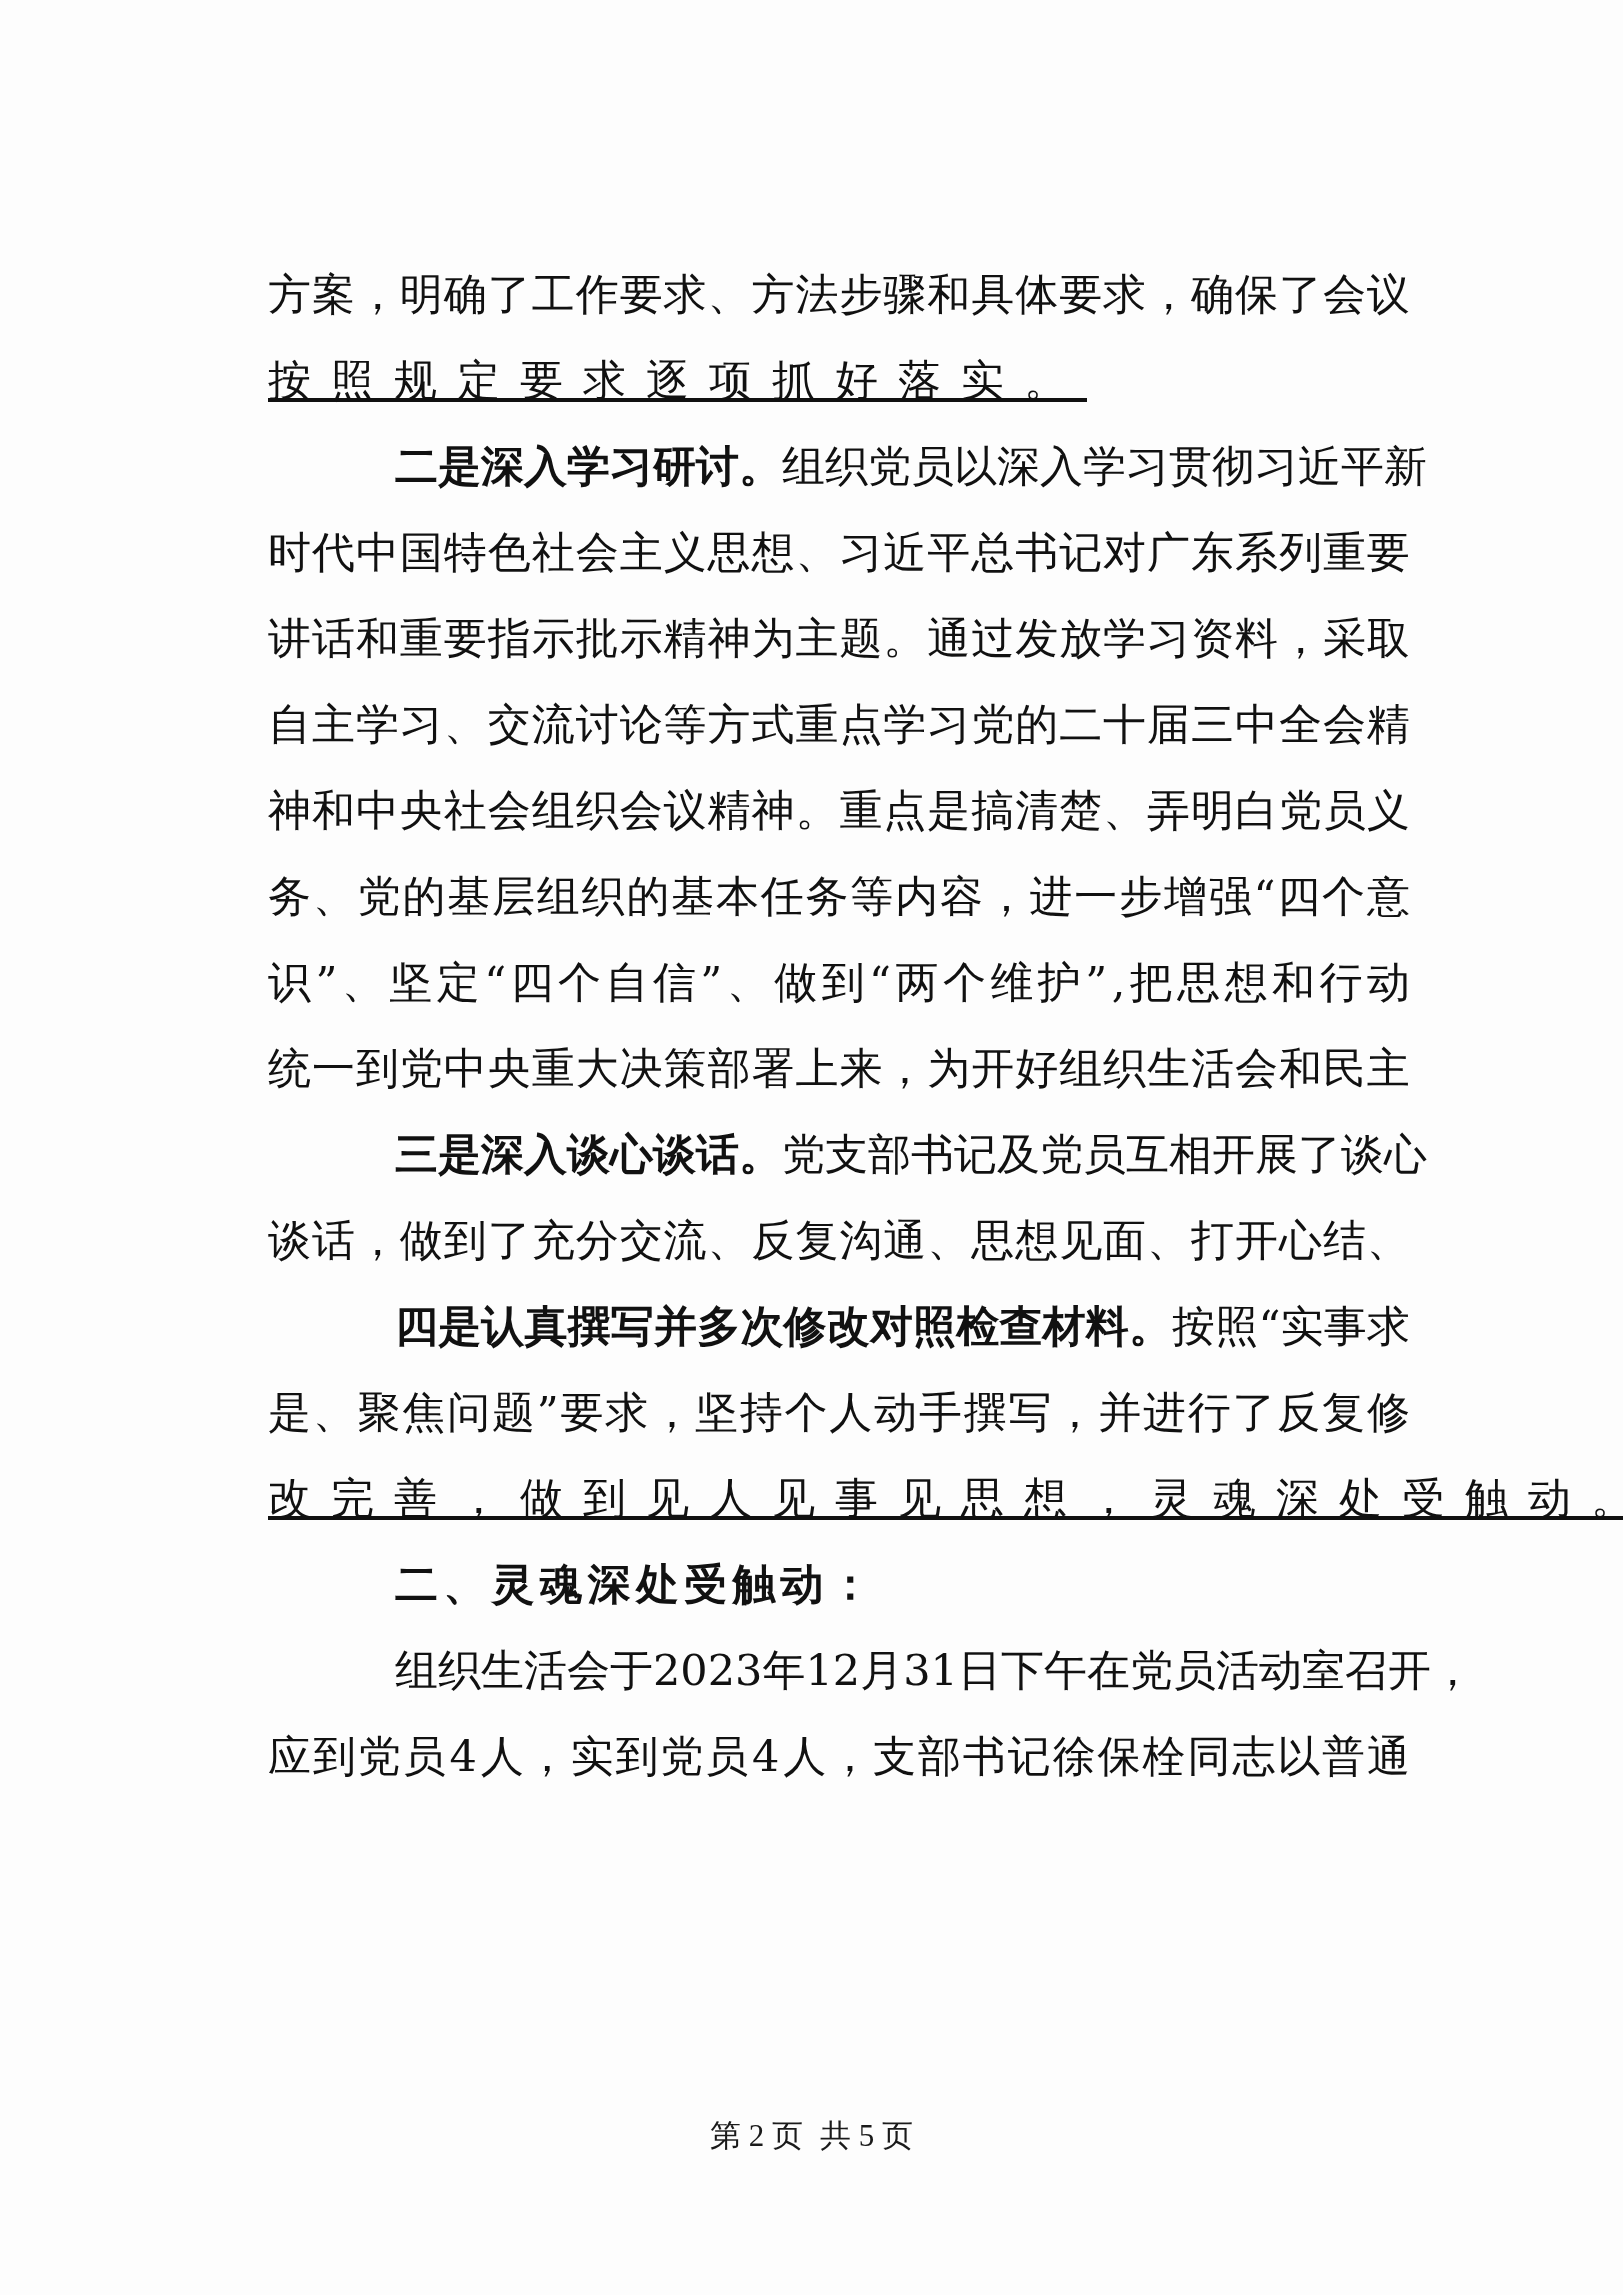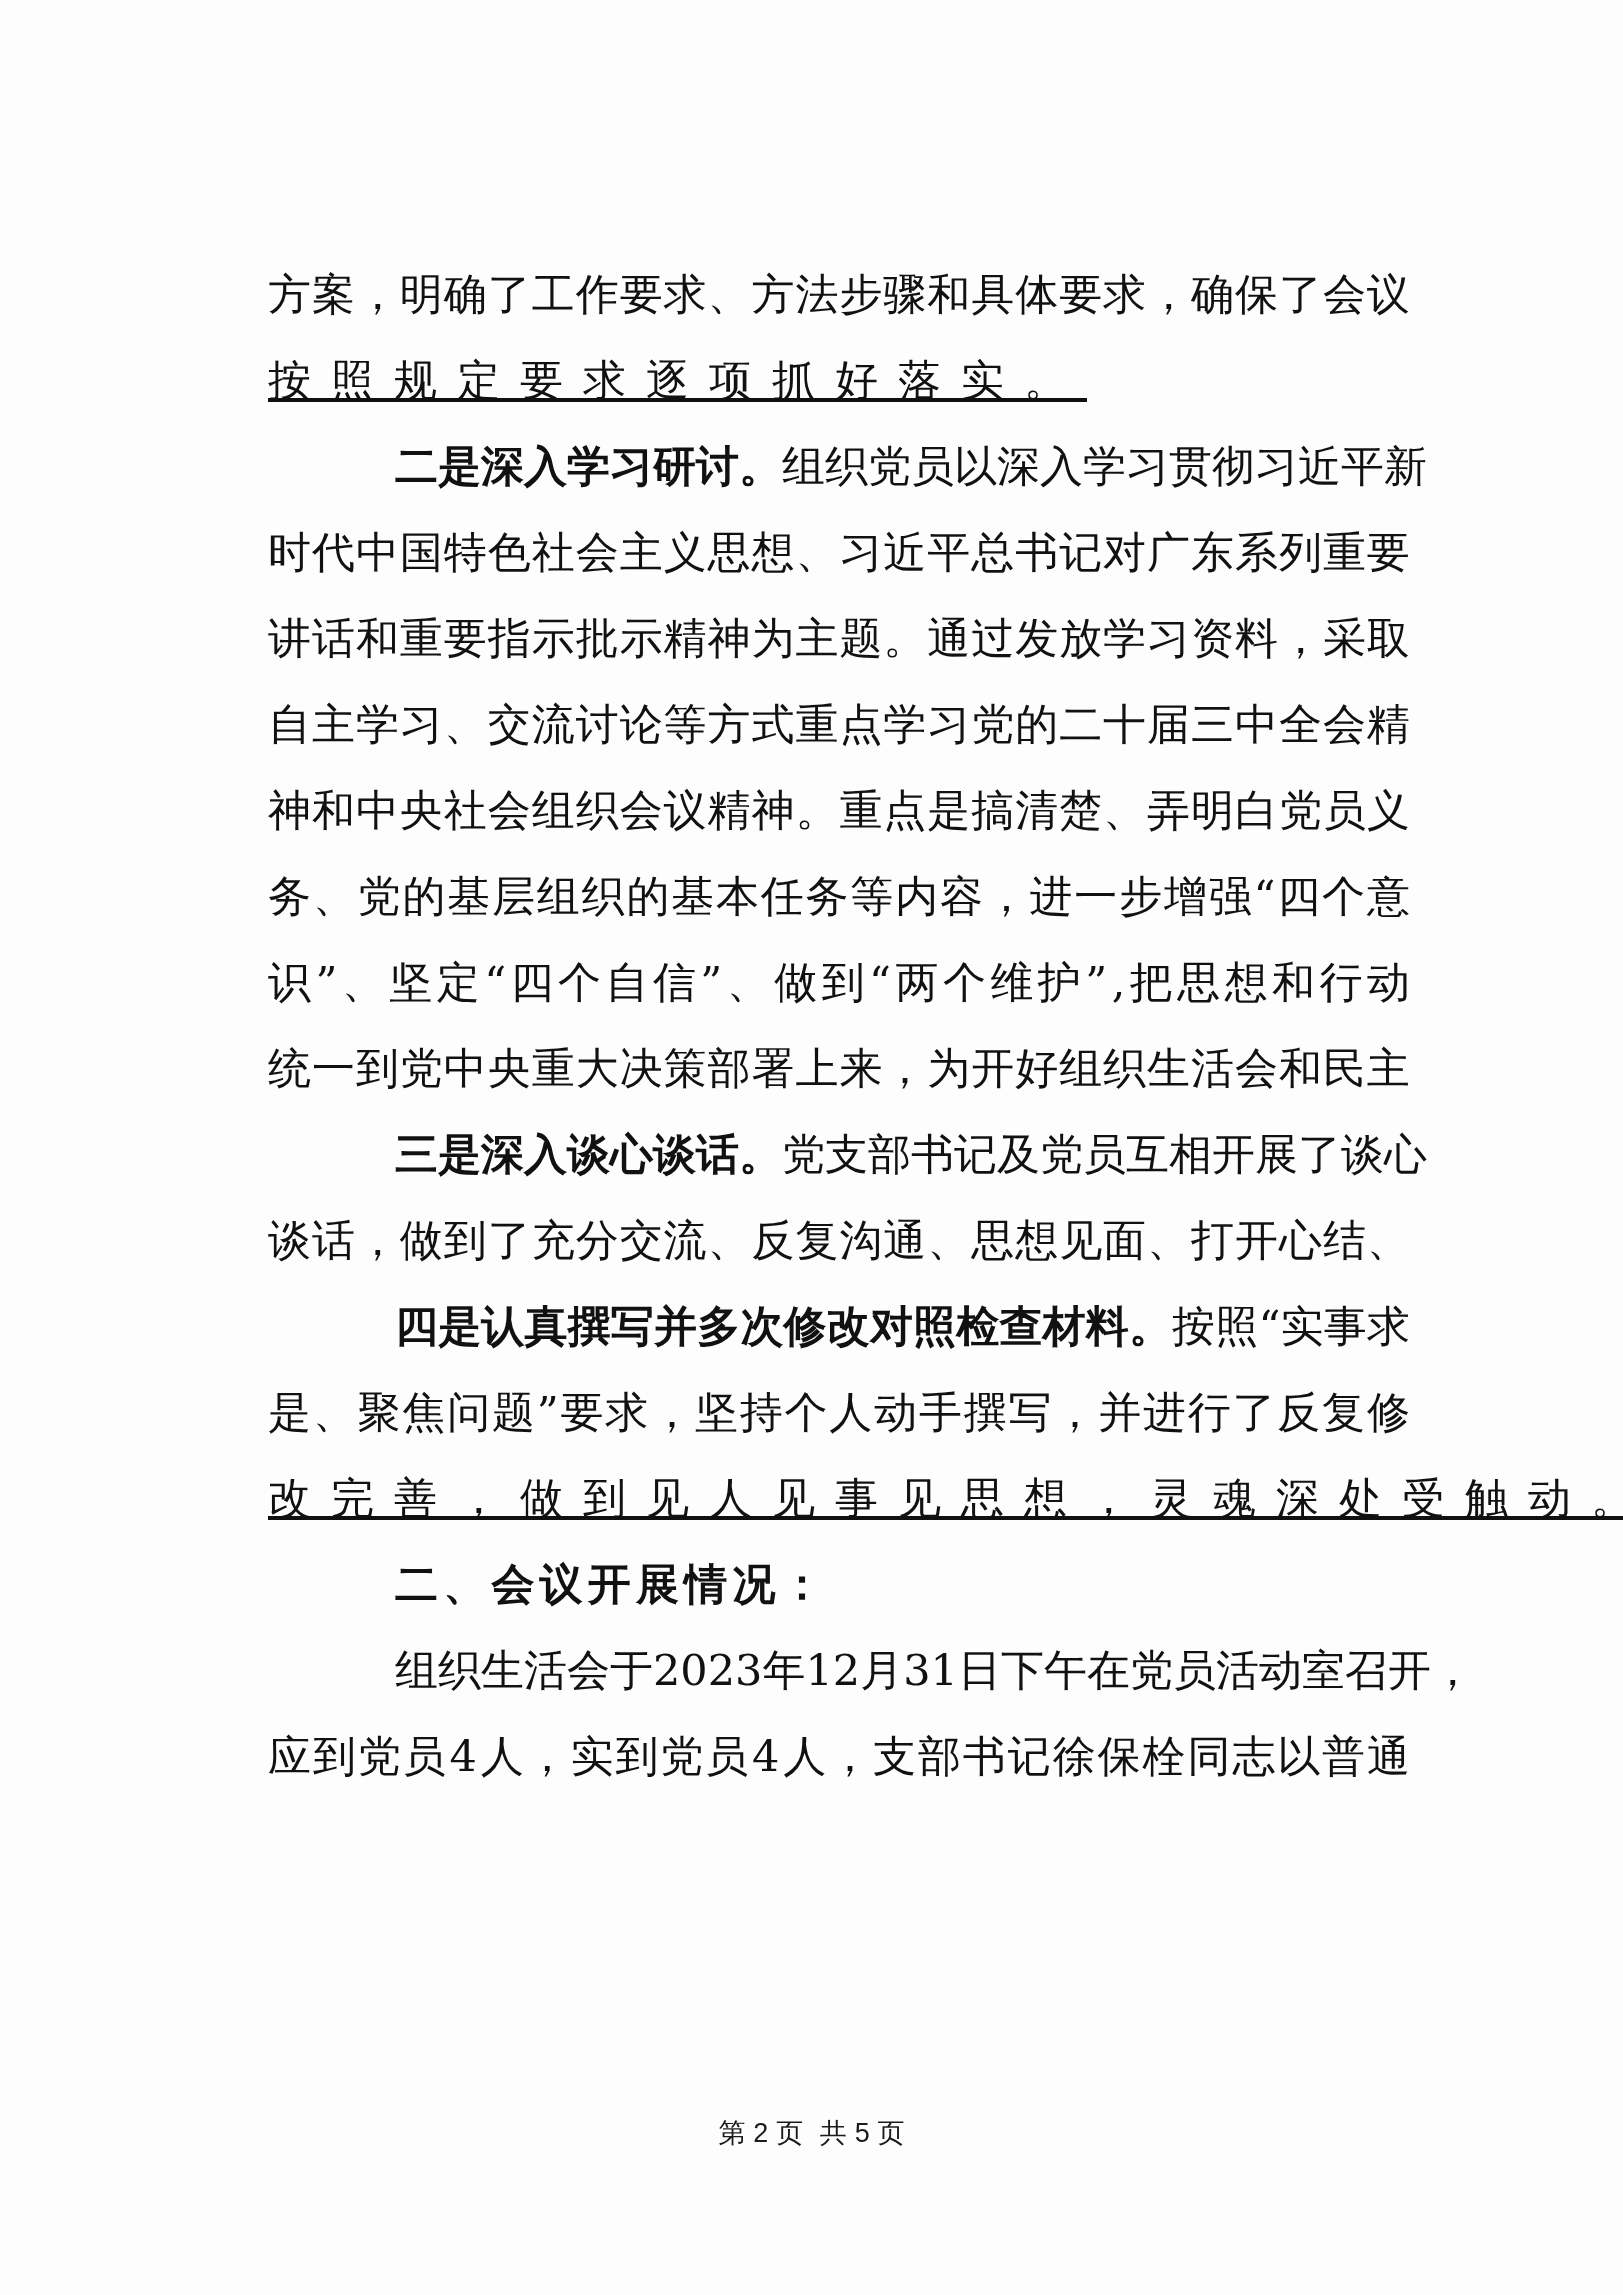--- a/index.html
+++ b/index.html
@@ -54,22 +54,22 @@
     font-family: "DejaVu Sans", "Liberation Sans", sans-serif;
     letter-spacing: 5.2px;
     text-align-last: left;
   }
   .footer {
     position: absolute;
     left: 0;
     width: 1623px;
     top: 2115px;
     text-align: center;
-    font-family: Liberation Sans, sans-serif;
-    font-size: 27px;
+    font-family: Liberation Serif, serif;
+    font-size: 31px;
     word-spacing: 9.2px;
     color: #1a1a1a;
   }
   .footer span { margin: 0 3.9px; }
 </style>
 </head>
 <body>
 
 <div class="page">
   <div class="body-text">
@@ -476,21 +476,21 @@
           <span>反</span>
           <span>复</span>
           <span>修</span>
         </div>
       </div>
     <div class="line last">
       <span>改完善，做到见人见事见思想，灵魂深处受触动。</span>
     </div>
 
     <div class="line indent heading">
-      <span>二、会议开展情况：</span>
+      <span>二、灵魂深处受触动：</span>
     </div>
 
     <div class="line indent" style="display: flex; justify-content: space-between;">
 
     <div style="display: flex; justify-content: space-between; width: 100%;">
           <span>组</span>
           <span>织</span>
           <span>生</span>
           <span>活</span>
           <span>会</span>

